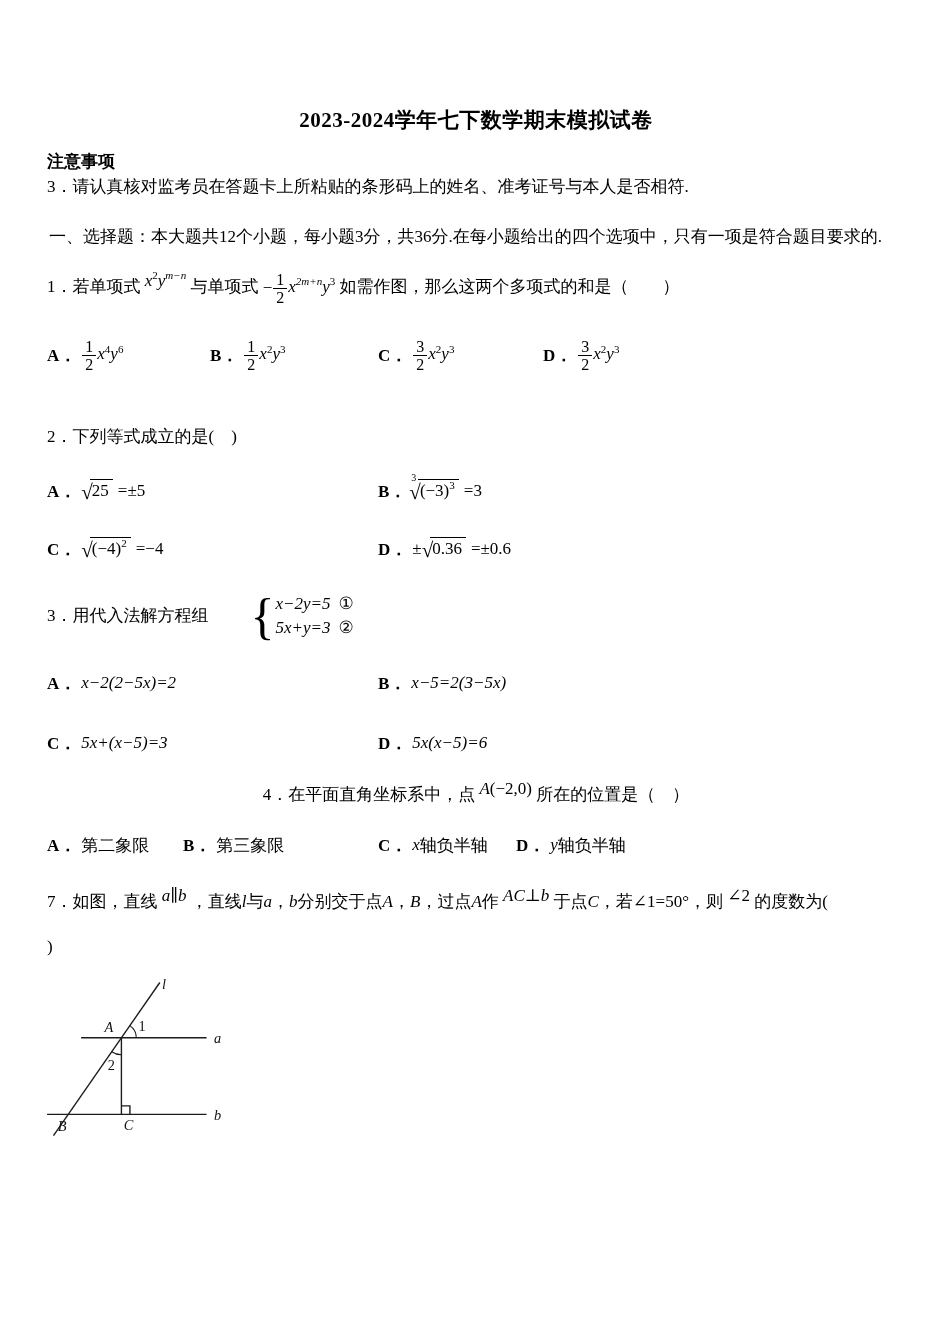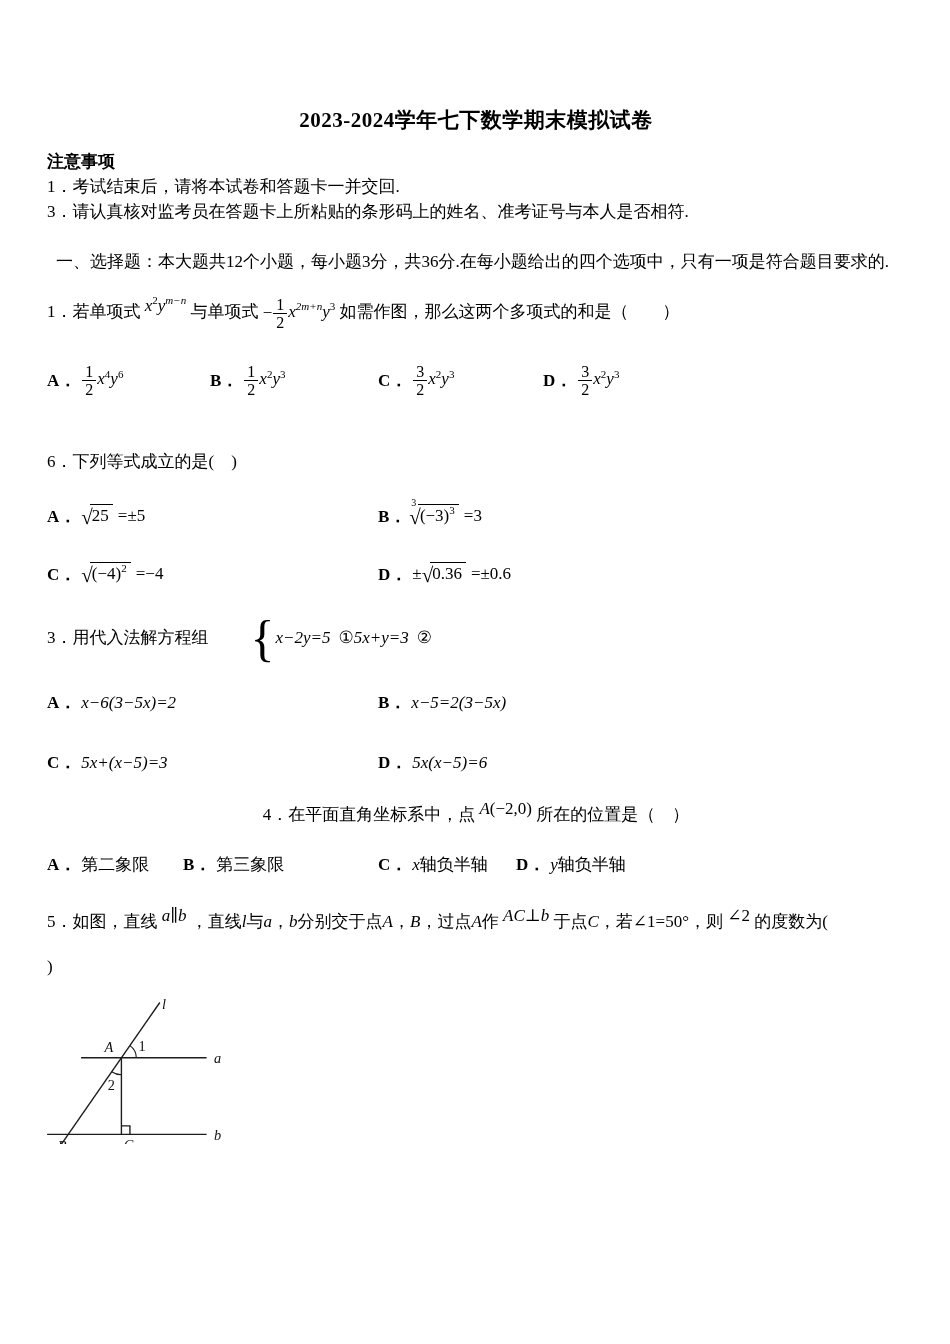--- a/index.html
+++ b/index.html
@@ -5,21 +5,21 @@
   * { box-sizing: border-box; }
   html, body { margin: 0; padding: 0; background: #ffffff; }
   .page {
     width: 950px; height: 1144px; background: #fff; color: #000;
     font-family: "Liberation Serif", "DejaVu Serif", serif;
     font-size: 17px; padding: 106px 45px 20px 47px; overflow: hidden; position: relative;
   }
   .title { text-align: center; font-weight: bold; font-size: 21px; margin: 0 0 15px 0; letter-spacing: .5px; }
   .notice p { margin: 0; line-height: 25px; }
   .notice .notice-heading { font-weight: bold; }
-  .section-heading { margin: 25px 0 0 9px; line-height: 25px; }
+  .section-heading { margin: 25px 0 0 2px; line-height: 25px; }
 
   .it { font-style: italic; }
   sup { font-size: 11px; line-height: 0; }
   .raised { position: relative; top: -6px; }
   .mexpr { white-space: nowrap; }
   .rhs { margin-left: 5px; white-space: pre; }
 
   .frac { display: inline-block; text-align: center; vertical-align: middle; line-height: 1; margin: 0 1px; }
   .frac .num, .frac .den { display: block; padding: 0 3px; font-size: 16px; line-height: 17px; }
   .frac .num { border-bottom: 1px solid #000; }
@@ -39,21 +39,21 @@
   .q1 .optrow { margin-top: 26px; height: 46px; }
   .q1 .opt1 { width: 163px; } .q1 .opt2 { width: 168px; } .q1 .opt3 { width: 165px; }
 
   .q2 .stem { margin-top: 44px; }
   .q2 .optrow { margin-top: 20px; height: 38px; }
   .q2 .optA, .q2 .optC { width: 331px; }
 
   .q3 .stem { margin-top: 24px; display: flex; align-items: center; line-height: 26px; gap: 40px; }
   .system { display: inline-flex; align-items: center; margin: 0 2px; }
   .system .brace { font-size: 50px; font-weight: 400; line-height: .85; margin-right: 1px; }
-  .system .rows { display: inline-flex; flex-direction: row; }
+  .system .rows { display: inline-flex; flex-direction: column; }
   .system .row { line-height: 24px; white-space: pre; }
   .system .tag { margin-left: 8px; font-style: normal; }
   .q3 .optrow { margin-top: 26px; height: 34px; }
   .q3 .optA, .q3 .optC { width: 331px; }
 
   .q4 .stem { margin-top: 20px; line-height: 30px; text-align: center; }
   .q4 .optrow { margin-top: 20px; height: 30px; }
   .q4 .opt1 { width: 136px; } .q4 .opt2 { width: 195px; } .q4 .opt3 { width: 138px; }
 
   .q5 .stem { margin-top: 26px; line-height: 32px; }
@@ -67,21 +67,20 @@
 </style>
 </head>
 <body>
 
 <div class="page">
 
   <h1 class="title">2023-2024学年七下数学期末模拟试卷</h1>
 
   <div class="notice">
     <p class="notice-heading">注意事项</p>
-    <p>1．考试结束后，请将本试卷和答题卡一并交回.</p>
     <p>3．请认真核对监考员在答题卡上所粘贴的条形码上的姓名、准考证号与本人是否相符.</p>
   </div>
 
   <p class="section-heading">一、选择题：本大题共12个小题，每小题3分，共36分.在每小题给出的四个选项中，只有一项是符合题目要求的.</p>
 
   <div class="question q1">
     <div class="stem">
       <span>1．若单项式</span>
       <span class="raised mexpr"><span class="it">x</span><sup>2</sup><span class="it">y</span><sup class="it">m−n</sup></span>
       <span>与单项式</span>
@@ -102,21 +101,21 @@
           <span class="mexpr"><span class="frac"><span class="num">3</span><span class="den">2</span></span><span class="it">x</span><sup>2</sup><span class="it">y</span><sup>3</sup></span>
         </span>
       <span class="opt opt4">
           <span class="ol">D．</span>
           <span class="mexpr"><span class="frac"><span class="num">3</span><span class="den">2</span></span><span class="it">x</span><sup>2</sup><span class="it">y</span><sup>3</sup></span>
         </span>
     </div>
   </div>
 
   <div class="question q2">
-    <div class="stem">6．下列等式成立的是(　)</div>
+    <div class="stem">2．下列等式成立的是(　)</div>
     <div class="optrow">
       <span class="opt optA">
           <span class="ol">A．</span>
           <span class="mexpr"><span class="sqrt"><span class="sign">√</span><span class="body">25</span></span><span class="rhs">=±5</span></span>
         </span>
       <span class="opt optB">
           <span class="ol">B．</span>
           <span class="mexpr"><sup class="ridx">3</sup><span class="sqrt"><span class="sign">√</span><span class="body"><span>(−3)</span><sup>3</sup></span></span><span class="rhs">=3</span></span>
         </span>
     </div>
@@ -139,21 +138,21 @@
         <span class="brace">{</span>
         <span class="rows">
           <span class="row"><span class="it">x−2y=5</span><span class="tag">①</span></span>
           <span class="row"><span class="it">5x+y=3</span><span class="tag">②</span></span>
         </span>
       </span>
     </div>
     <div class="optrow">
       <span class="opt optA">
           <span class="ol">A．</span>
-          <span class="mexpr it">x−6(3−5x)=2</span>
+          <span class="mexpr it">x−2(2−5x)=2</span>
         </span>
       <span class="opt optB">
           <span class="ol">B．</span>
           <span class="mexpr it">x−5=2(3−5x)</span>
         </span>
     </div>
     <div class="optrow">
       <span class="opt optC">
           <span class="ol">C．</span>
           <span class="mexpr it">5x+(x−5)=3</span>
@@ -188,21 +187,21 @@
       <span class="opt opt4">
           <span class="ol">D．</span>
           <span class="it">y</span>
           <span>轴负半轴</span>
         </span>
     </div>
   </div>
 
   <div class="question q5">
     <div class="stem">
-      <span>5．如图，直线</span>
+      <span>7．如图，直线</span>
       <span class="raised it mexpr">a∥b</span>
       <span><span>，直线</span><span class="it">l</span><span>与</span><span class="it">a</span><span>，</span><span class="it">b</span><span>分别交于点</span><span class="it">A</span><span>，</span><span class="it">B</span><span>，过点</span><span class="it">A</span><span>作</span></span>
       <span class="raised mexpr"><span class="it">AC</span><span>⊥</span><span class="it">b</span></span>
       <span>于点</span><span class="it">C</span><span>，若∠1=50°，则</span>
       <span class="raised">∠2</span>
       <span>的度数为(</span>
     </div>
     <div class="close-paren">)</div>
 
     <div class="figure">

